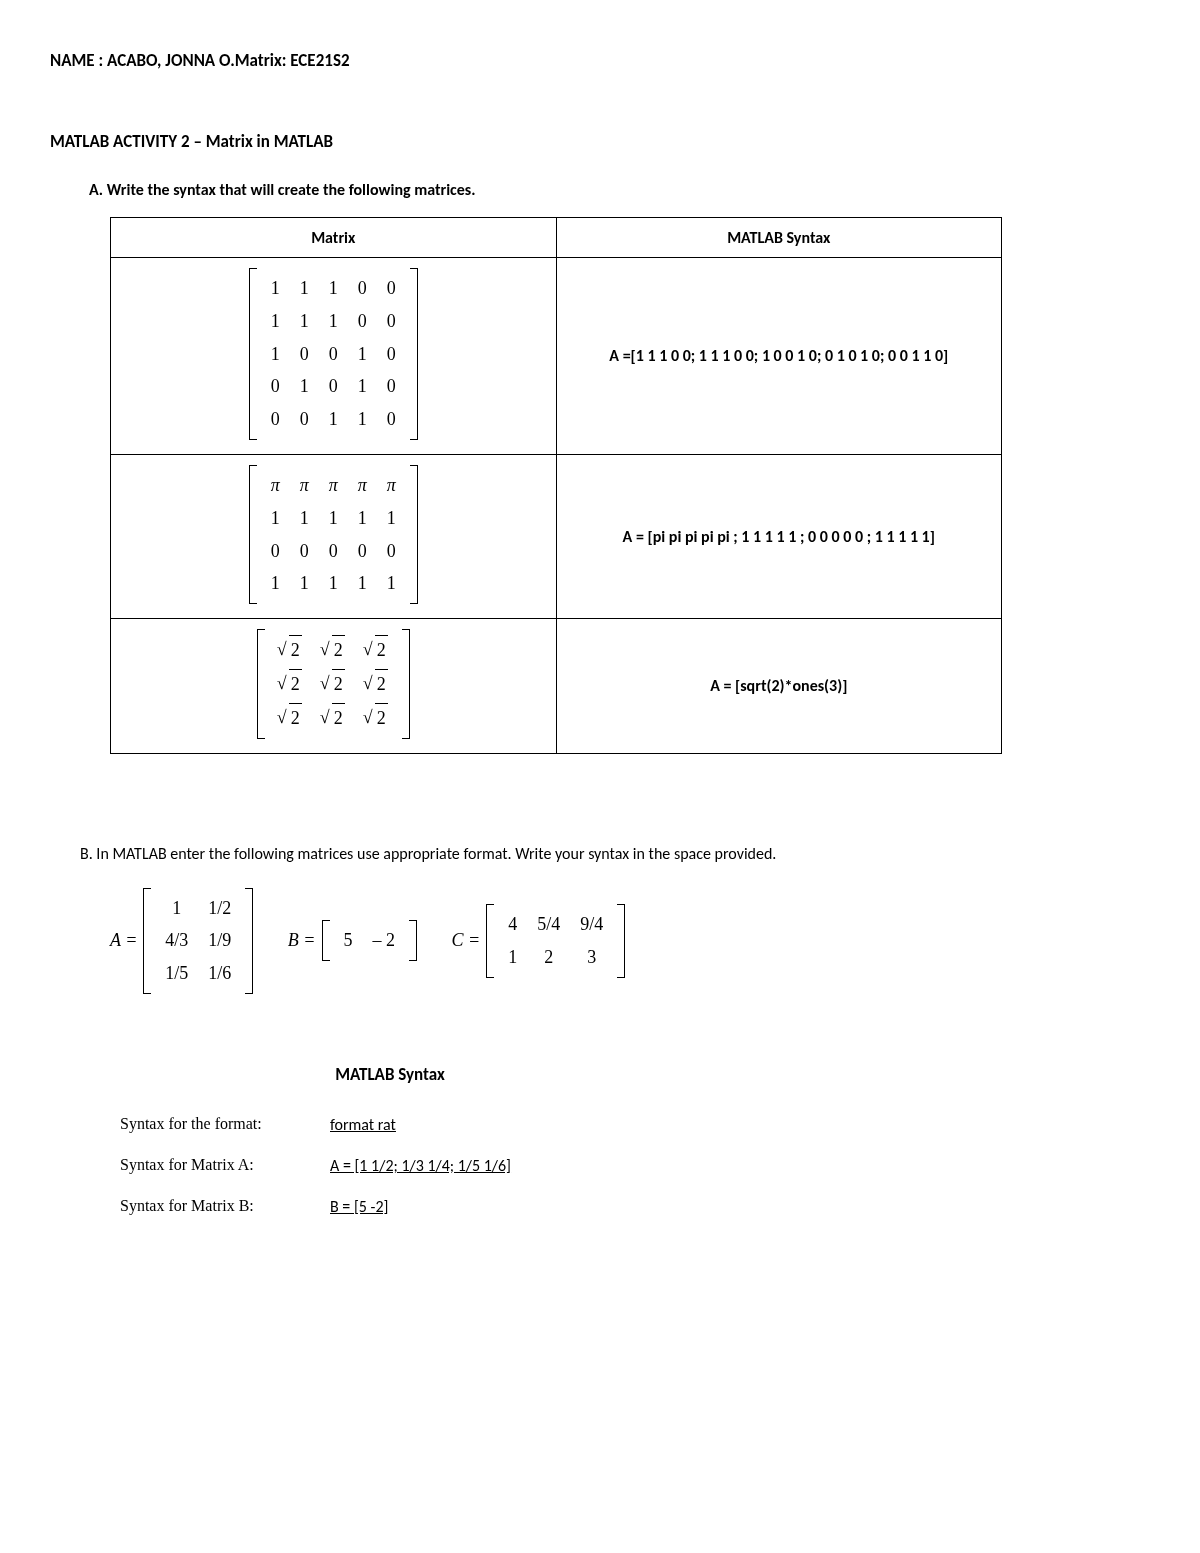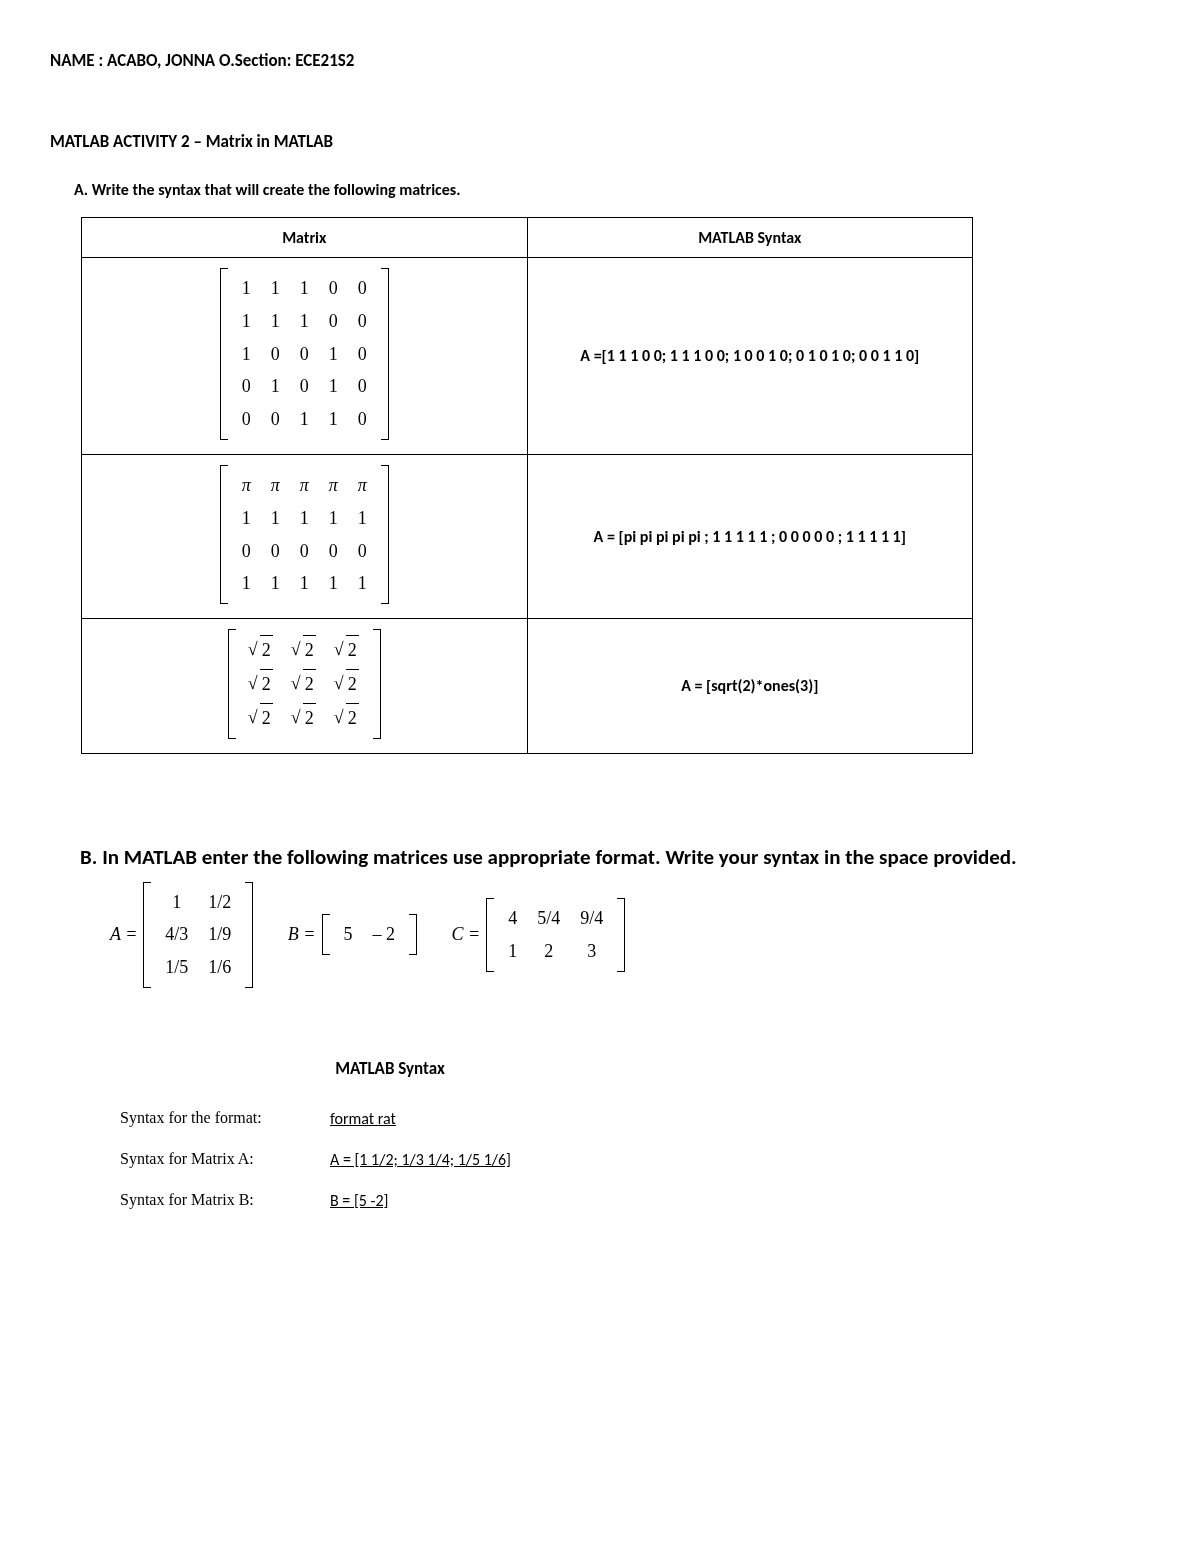--- a/index.html
+++ b/index.html
@@ -20,33 +20,33 @@
     margin-bottom: 60px;
   }
   .activity-title {
     font-weight: bold;
     font-size: 17px;
     margin-bottom: 28px;
   }
   .section-label {
     font-weight: bold;
     font-size: 16px;
-    margin-left: 24px;
+    margin-left: 39px;
     margin-bottom: 18px;
   }
   .section-label-b {
-    font-weight: bold;
-    font-size: 21px;
-    margin: 0 30px 12px 30px;
+    font-weight: normal;
+    font-size: 16px;
+    margin: 0 30px 25px 30px;
     text-align: justify;
   }
   table.matrix-table {
     border-collapse: collapse;
     width: 892px;
-    margin-left: 31px;
+    margin-left: 60px;
     margin-bottom: 90px;
   }
   table.matrix-table th,
   table.matrix-table td {
     border: 1px solid #000;
     padding: 10px 14px;
     vertical-align: middle;
     text-align: center;
   }
   table.matrix-table th {
@@ -149,21 +149,21 @@
     border-top: 1px solid #000;
     padding: 0 2px;
     display: inline-block;
   }
 </style>
 </head>
 <body>
 
 <div class="header-row">
   <span>NAME : ACABO, JONNA O.</span>
-  <span>Section: ECE21S2</span>
+  <span>Matrix: ECE21S2</span>
 </div>
 
 <div class="activity-title">MATLAB ACTIVITY  2 – Matrix in  MATLAB</div>
 
 <div class="section-label">A.   Write the syntax that will create the following matrices.</div>
 
 <table class="matrix-table">
   <tbody>
       <tr>
     <th>Matrix</th>

